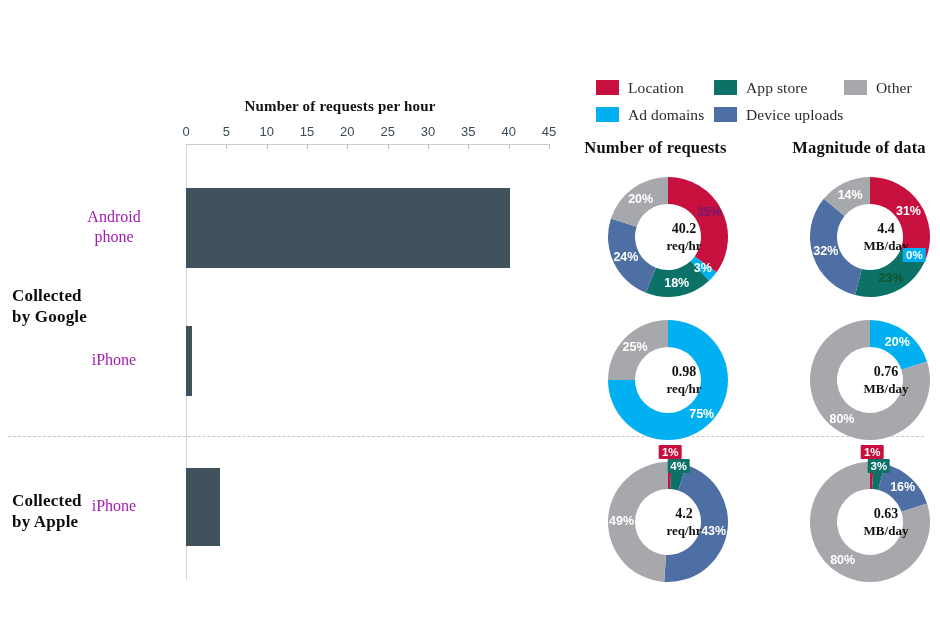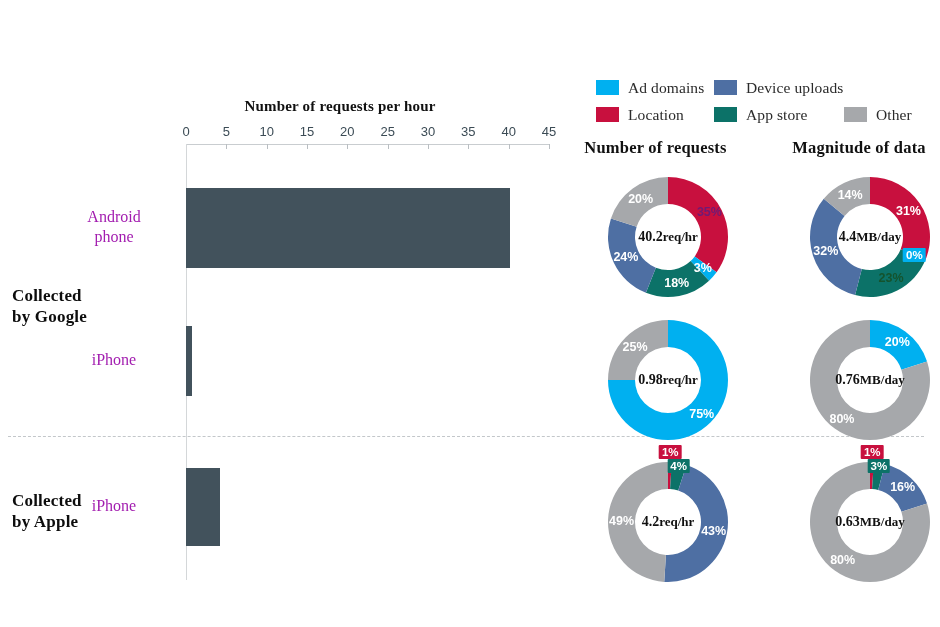--- a/index.html
+++ b/index.html
@@ -149,24 +149,24 @@
     width: 916px;
     height: 0;
     border-top: 1px dashed #c3c7ca;
   }
 
   
   .donut-wrap { position: absolute; width: 140px; height: 140px; }
   .donut-wrap svg { display: block; }
   .donut-center {
     position: absolute;
-    left: 0; top: 0;
+    left: 16px; top: 0;
     width: 140px; height: 140px;
     display: flex;
-    flex-direction: row;
+    flex-direction: column;
     align-items: center;
     justify-content: center;
     pointer-events: none;
   }
   .donut-value {
     font-family: "Liberation Serif", serif;
     font-weight: bold;
     font-size: 14px;
     color: #111;
     line-height: 1.18;
@@ -248,40 +248,40 @@
 <div class="group-label" style="left:12px; top:490px;">
   <div>Collected</div>
   <div>by Apple</div>
 </div>
 
 <div id="divider"></div>
 
 <div class="abs" id="legend">
   <div class="legend-row">
     <div class="legend-item col1">
+      <span class="swatch" style="background: rgb(200, 16, 62);"></span>
+      <span class="legend-label">Location</span>
+    </div>
+    <div class="legend-item col2">
+      <span class="swatch" style="background: rgb(12, 114, 104);"></span>
+      <span class="legend-label">App store</span>
+    </div>
+    <div class="legend-item col3">
+      <span class="swatch" style="background: rgb(166, 168, 171);"></span>
+      <span class="legend-label">Other</span>
+    </div>
+  </div>
+  <div class="legend-row">
+    <div class="legend-item col1">
       <span class="swatch" style="background: rgb(0, 176, 240);"></span>
       <span class="legend-label">Ad domains</span>
     </div>
     <div class="legend-item col2">
       <span class="swatch" style="background: rgb(78, 111, 163);"></span>
       <span class="legend-label">Device uploads</span>
-    </div>
-  </div>
-  <div class="legend-row">
-    <div class="legend-item col1">
-      <span class="swatch" style="background: rgb(200, 16, 62);"></span>
-      <span class="legend-label">Location</span>
-    </div>
-    <div class="legend-item col2">
-      <span class="swatch" style="background: rgb(12, 114, 104);"></span>
-      <span class="legend-label">App store</span>
-    </div>
-    <div class="legend-item col3">
-      <span class="swatch" style="background: rgb(166, 168, 171);"></span>
-      <span class="legend-label">Other</span>
     </div>
   </div>
 </div>
 
 <div class="abs col-head" id="head-requests">Number of requests</div>
 <div class="abs col-head" id="head-magnitude">Magnitude of data</div>
 
 <div class="donut-wrap" id="donut-1" style="left:598px; top:167px;">
     <svg width="140" height="140" viewBox="0 0 140 140">
       <path d="M 70 10 A 60 60 0 0 1 118.54101966249685 105.26711513754837 L 96.69756081437328 89.39691332565161 A 33 33 0 0 0 70 37 Z" fill="#c8103e"></path>

